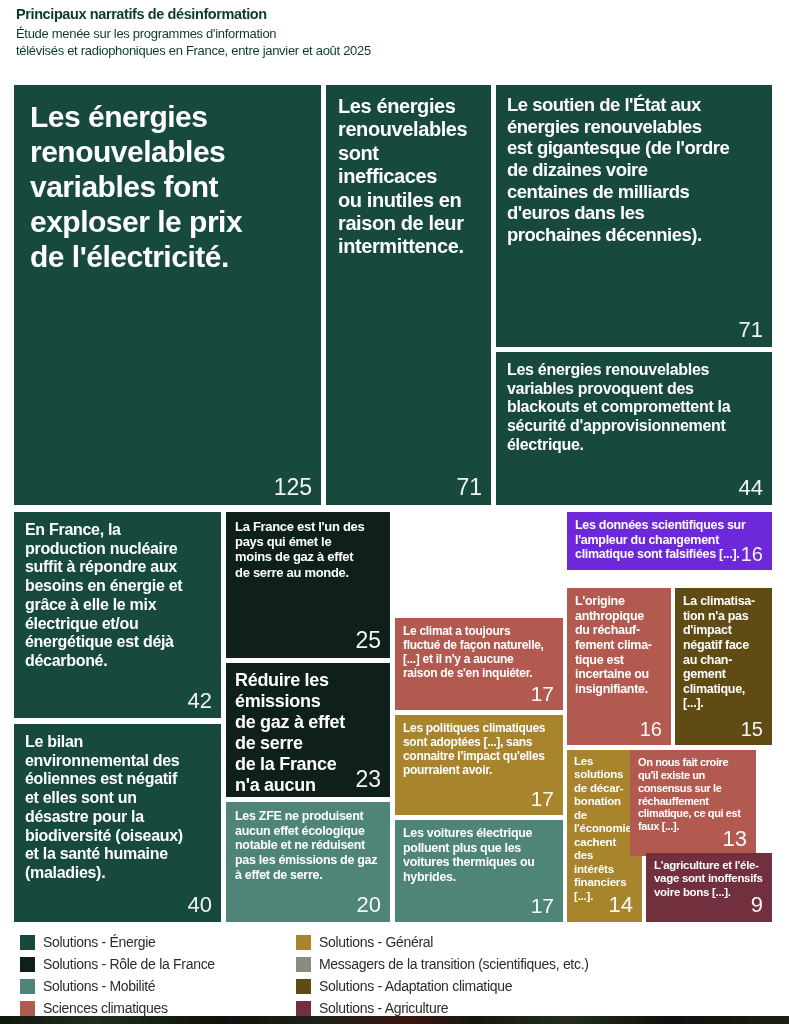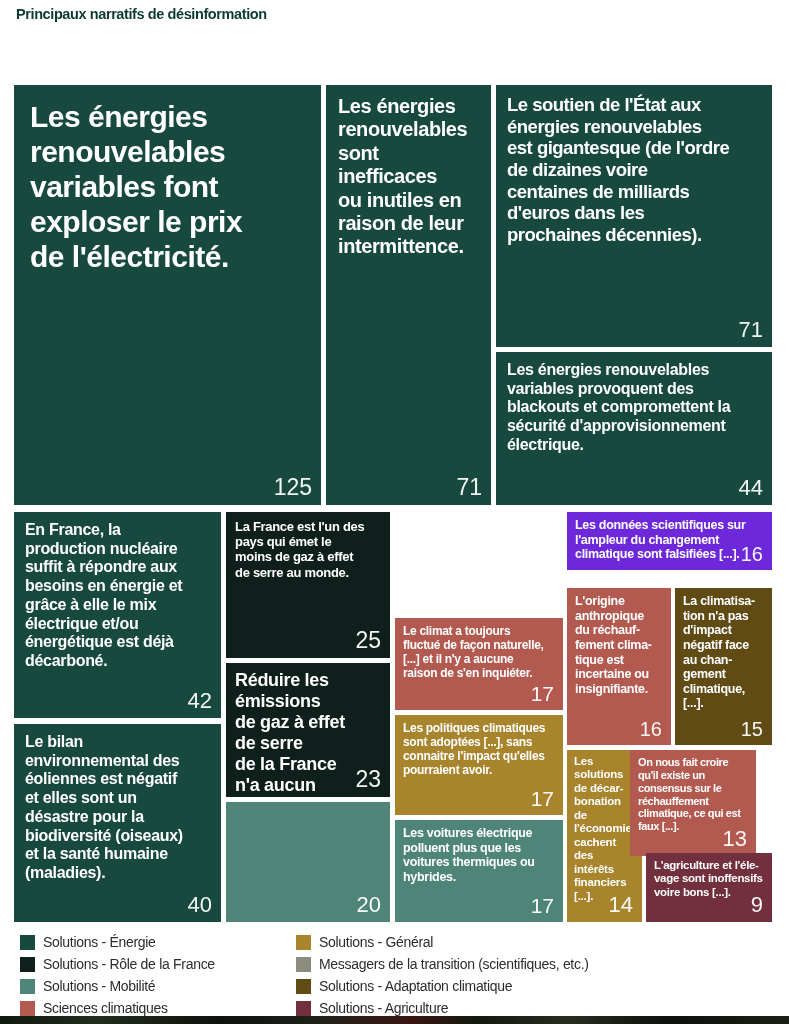--- a/index.html
+++ b/index.html
@@ -32,20 +32,21 @@
     background:linear-gradient(90deg,#10170f 0%,#232b1e 12%,#0d120c 28%,#1d211a 40%,
       #3a1510 52%,#13180f 60%,#262d20 72%,#0c110c 85%,#1a2016 100%);
   }
 </style>
 </head>
 <body>
 
 <div class="page">
   <div class="header">
     <p class="title">Principaux narratifs de désinformation</p>
+    <p class="subtitle"><span>Étude menée sur les programmes d'information</span><br><span>télévisés et radiophoniques en France, entre janvier et août 2025</span></p>
   </div>
 
   <div id="treemap">
       <div class="tile" style="left: 14px; top: 85px; width: 307px; height: 420px; background: rgb(24, 73, 63);">
         <span class="tile-label" style="left: 16px; right: 16px; top: 14px; font-size: 30px; letter-spacing: -0.5px;">Les énergies
 renouvelables
 variables font
 exploser le prix
 de l'électricité.</span>
         <span class="tile-value" style="font-size: 23px;">125</span>
@@ -109,20 +110,25 @@
       </div>
       <div class="tile" style="left: 226px; top: 663px; width: 164px; height: 134px; background: rgb(15, 32, 28);">
         <span class="tile-label" style="left: 9px; right: 25px; top: 7px; font-size: 18px; letter-spacing: -0.3px;">Réduire les émissions
 de gaz à effet de serre
 de la France n'a aucun
 impact sur le climat
 [...].</span>
         <span class="tile-value" style="font-size: 23px;">23</span>
       </div>
       <div class="tile" style="left: 226px; top: 802px; width: 164px; height: 120px; background: rgb(78, 133, 120);">
+        <span class="tile-label" style="left: 9px; right: 9px; top: 7px; font-size: 12.5px; letter-spacing: -0.3px;">Les ZFE ne produisent
+aucun effet écologique
+notable et ne réduisent
+pas les émissions de gaz
+à effet de serre.</span>
         <span class="tile-value" style="font-size: 22px; margin-left: 8px;">20</span>
       </div>
       <div class="tile" style="left: 395px; top: 618px; width: 168px; height: 92px; background: rgb(179, 90, 80);">
         <span class="tile-label" style="left: 8px; right: 8px; top: 6px; font-size: 12px; letter-spacing: -0.3px;">Le climat a toujours
 fluctué de façon naturelle,
 [...] et il n'y a aucune
 raison de s'en inquiéter.</span>
         <span class="tile-value" style="font-size: 21px;">17</span>
       </div>
       <div class="tile" style="left: 395px; top: 715px; width: 168px; height: 100px; background: rgb(168, 132, 44);">

